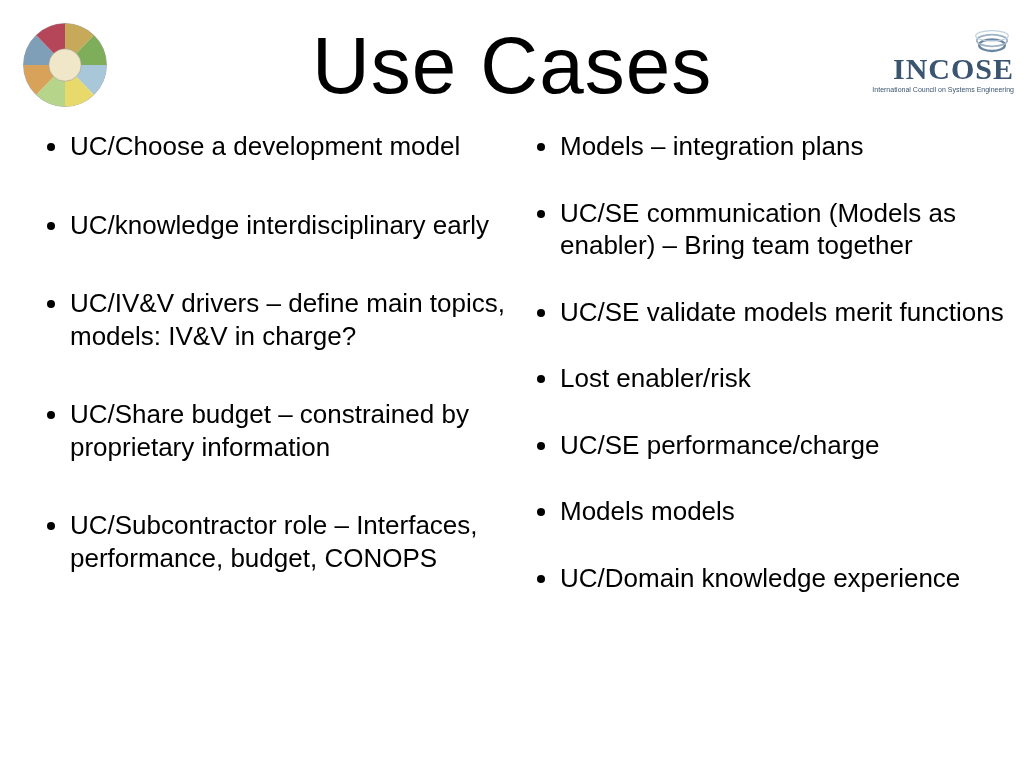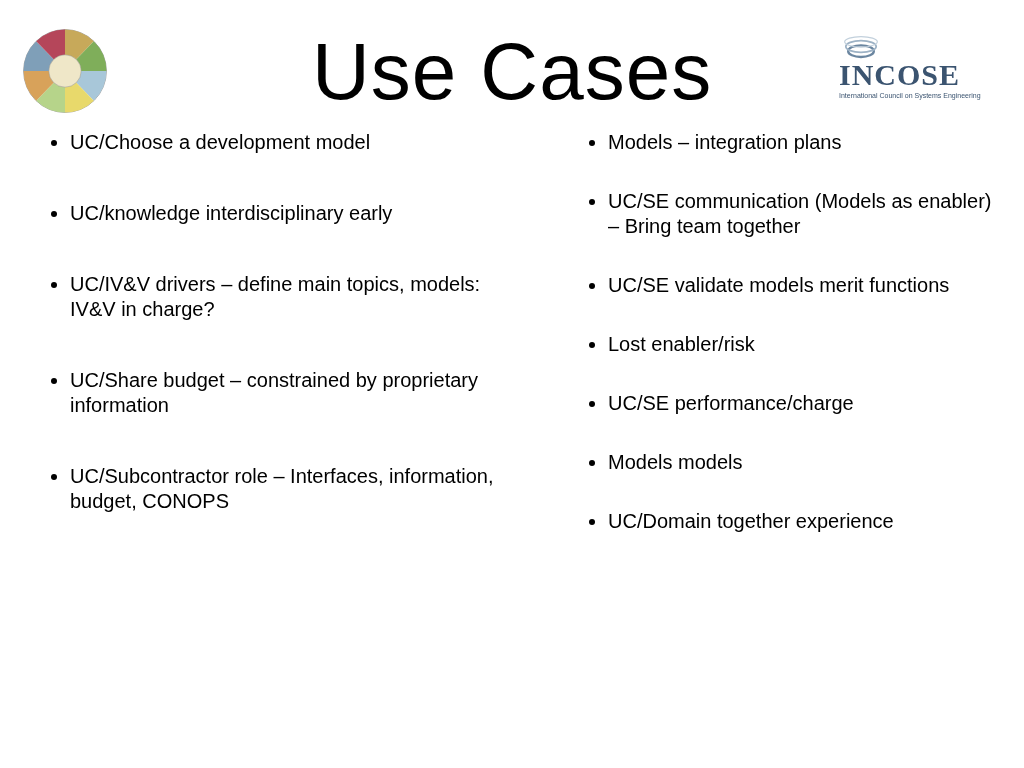--- a/index.html
+++ b/index.html
@@ -13,21 +13,21 @@
     overflow: hidden;
   }
   .slide {
     position: relative;
     width: 1024px;
     height: 768px;
     box-sizing: border-box;
   }
   .header {
     position: absolute;
-    top: 14px;
+    top: 8px;
     left: 0;
     right: 0;
     height: 110px;
     display: flex;
     align-items: center;
     justify-content: center;
   }
   .title {
     font-size: 80px;
     font-weight: normal;
@@ -42,21 +42,21 @@
     height: 90px;
   }
   .logo-right {
     position: absolute;
     right: 10px;
     top: 15px;
     width: 175px;
     height: 70px;
     display: flex;
     flex-direction: column;
-    align-items: flex-start;
+    align-items: flex-end;
   }
   .incose-word {
     font-family: "Times New Roman", serif;
     font-size: 30px;
     letter-spacing: 1px;
     color: #3b5470;
     font-weight: bold;
     line-height: 1;
   }
   .incose-sub {
@@ -72,34 +72,34 @@
   .content {
     position: absolute;
     top: 130px;
     left: 40px;
     right: 20px;
     bottom: 20px;
     display: flex;
   }
   .col {
     flex: 1;
-    font-size: 20px;
+    font-size: 26px;
     line-height: 1.25;
   }
   .col-left { padding-right: 10px; }
   .col-right { padding-left: 6px; }
   ul {
     list-style: disc;
     padding-left: 30px;
     margin: 0;
   }
   li {
     margin-bottom: 46px;
   }
-  .col-right li { margin-bottom: 34px; margin-left: 48px; }
+  .col-right li { margin-bottom: 34px; }
 </style>
 </head>
 <body>
 
 <div class="slide">
 
   <div class="header">
     <div class="logo-left">
       <svg viewBox="0 0 100 100" width="110" height="90">
         <circle cx="50" cy="50" r="46" fill="none" stroke="#999" stroke-width="1"></circle>
@@ -130,29 +130,29 @@
     </div>
   </div>
 
   <div class="content">
     <div class="col col-left">
       <ul>
         <li>UC/Choose a development model</li>
         <li>UC/knowledge interdisciplinary early</li>
         <li>UC/IV&amp;V drivers – define main topics, models: IV&amp;V in charge?</li>
         <li>UC/Share budget – constrained by proprietary information</li>
-        <li>UC/Subcontractor role – Interfaces, information, budget, CONOPS</li>
+        <li>UC/Subcontractor role – Interfaces, performance, budget, CONOPS</li>
       </ul>
     </div>
     <div class="col col-right">
       <ul>
         <li>Models – integration plans</li>
         <li>UC/SE communication (Models as enabler) – Bring team together</li>
         <li>UC/SE validate models merit functions</li>
         <li>Lost enabler/risk</li>
         <li>UC/SE performance/charge</li>
         <li>Models models</li>
-        <li>UC/Domain together experience</li>
+        <li>UC/Domain knowledge experience</li>
       </ul>
     </div>
   </div>
 
 </div>
 
 </body></html>

